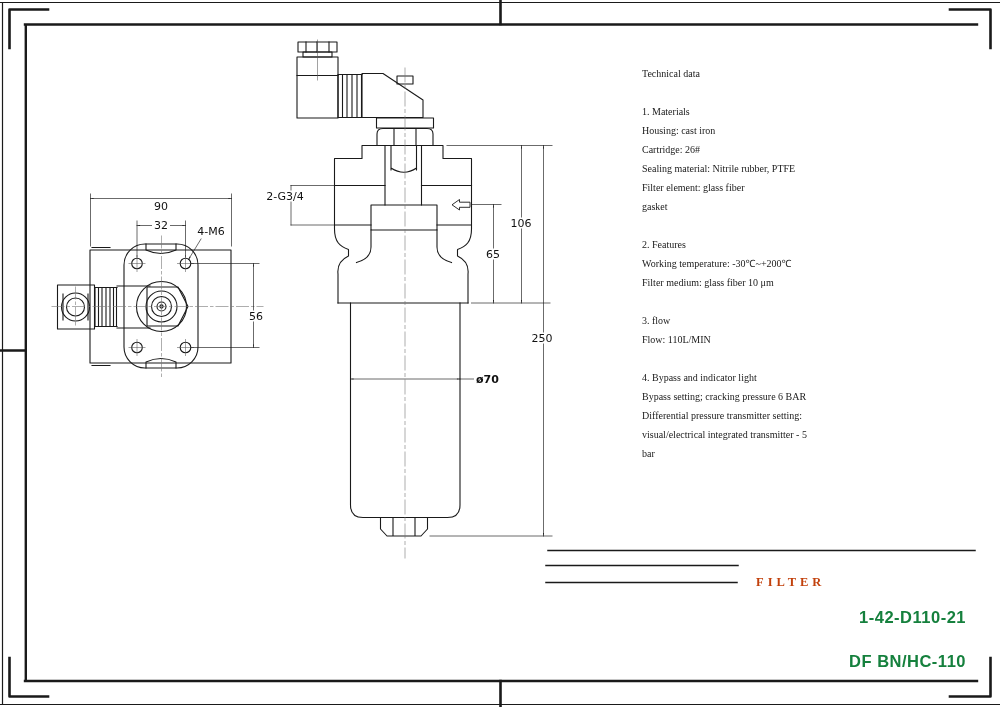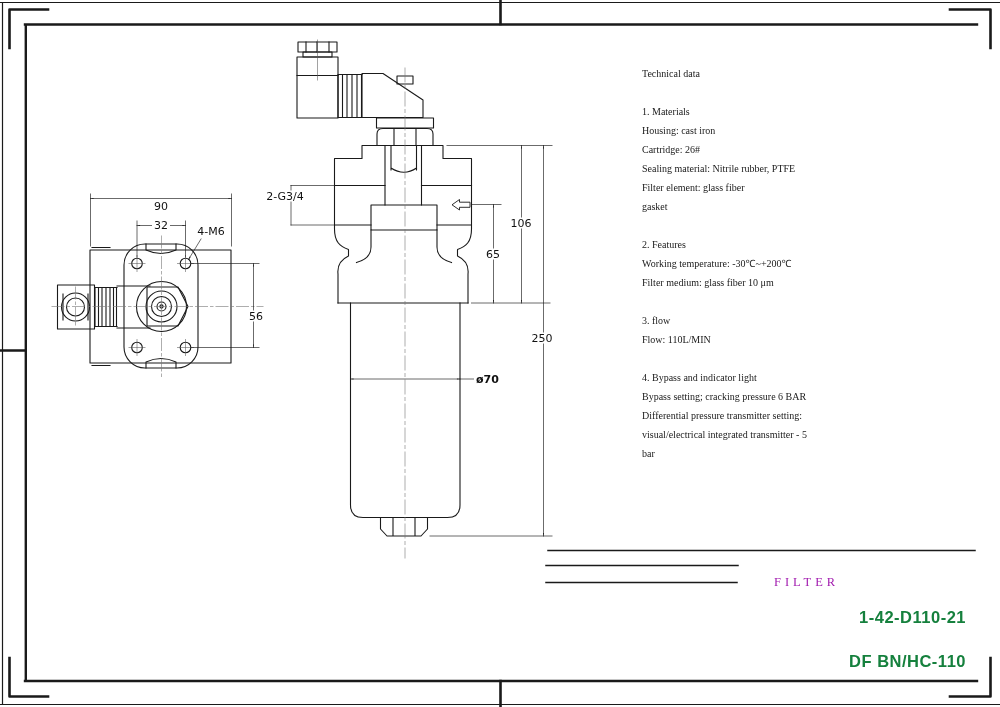--- a/index.html
+++ b/index.html
@@ -6,22 +6,22 @@
   #sheet{position:relative;width:1000px;height:707px;background:#fff;overflow:hidden;
          font-family:"Liberation Serif", serif;color:#1a1a1a;}
   #drawing{position:absolute;left:0;top:0;}
   .dim{position:absolute;transform:translate(-50%,-50%);font-family:"DejaVu Sans",sans-serif;
        font-size:11px;line-height:1;color:#111;background:#fff;padding:0 2px;white-space:nowrap;}
   .dim.noc{transform:translate(0,-50%);font-weight:bold;}
   .tech{position:absolute;left:642px;top:64px;font-size:10px;line-height:19px;white-space:nowrap;}
   .tech .gap{height:19px;}
   .pn{position:absolute;right:34px;text-align:right;font-family:"Liberation Sans",sans-serif;
       font-weight:bold;font-size:16.5px;line-height:1;color:#15803d;letter-spacing:.5px;white-space:nowrap;}
-  .filter-label{position:absolute;left:774px;top:576px;font-size:12.5px;letter-spacing:4px;
-      line-height:1;color:#a21caf;white-space:nowrap;}
+  .filter-label{position:absolute;left:756px;top:576px;font-size:12.5px;letter-spacing:4px;
+      line-height:1;color:#c2410c;white-space:nowrap;font-weight:bold;}
 </style>
 </head>
 <body>
 
 <div id="sheet">
 
   <svg id="drawing" width="1000" height="707" viewBox="0 0 1000 707" fill="none" stroke="#1a1a1a" stroke-linecap="square" stroke-linejoin="round">
     <defs>
       <marker id="arr" viewBox="0 0 10 10" refX="9.5" refY="5" markerWidth="11" markerHeight="5" orient="auto-start-reverse">
           <path d="M0,3.4 L10,5 L0,6.6 Z" fill="#1a1a1a" stroke="none"></path>

